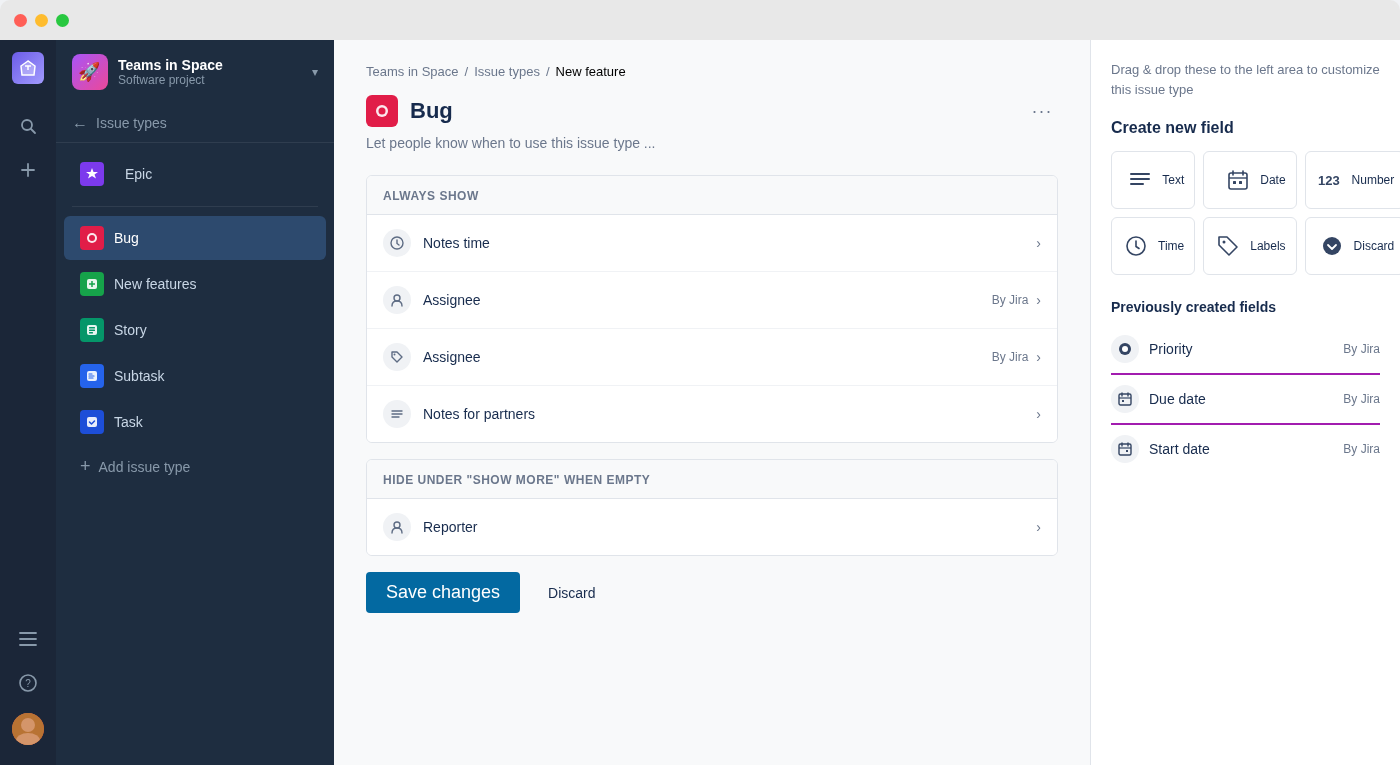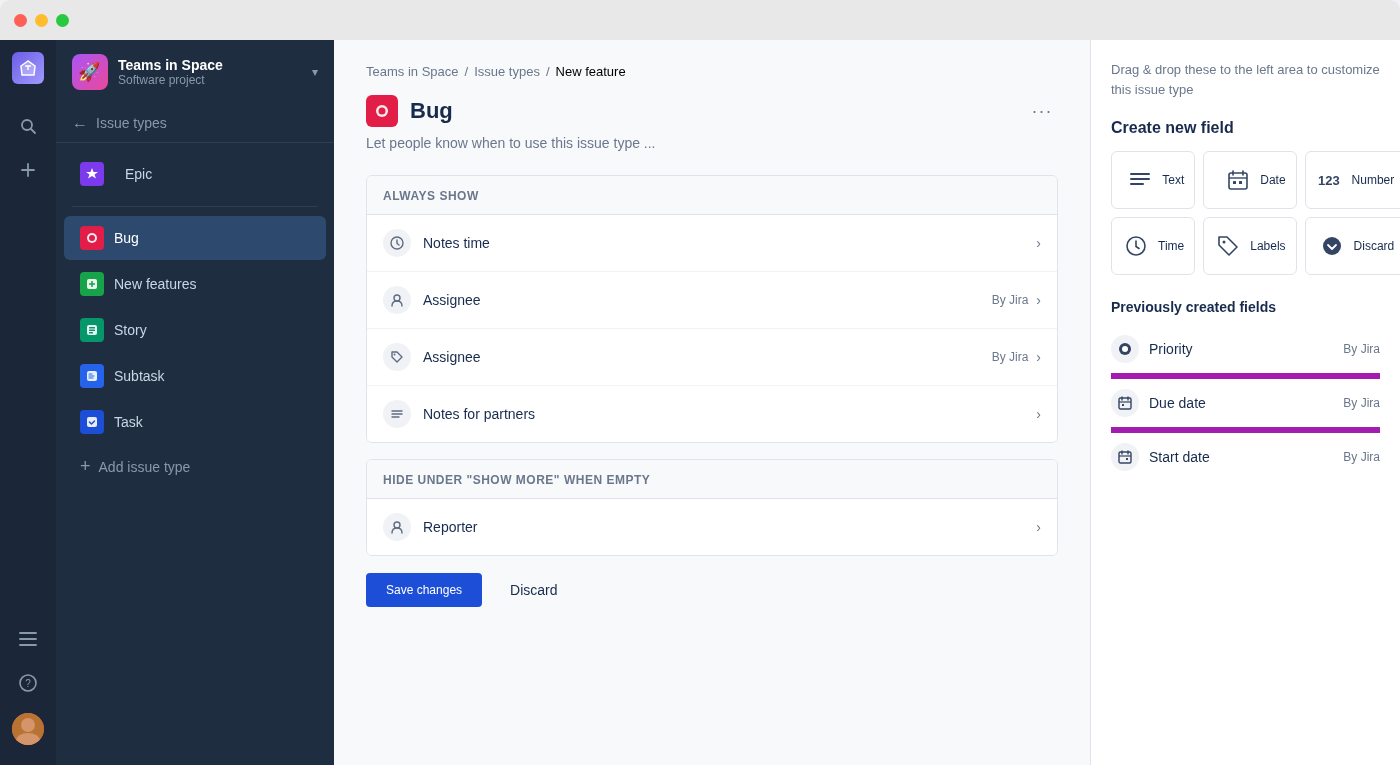--- a/index.html
+++ b/index.html
@@ -81,36 +81,36 @@
 
     .field-row { display: flex; align-items: center; padding: 14px 16px; border-bottom: 1px solid #f0f2f5; cursor: pointer; background: white; }
     .field-row:last-child { border-bottom: none; }
     .field-row-icon { width: 28px; height: 28px; border-radius: 50%; background: #f0f2f5; display: flex; align-items: center; justify-content: center; margin-right: 12px; color: #5e6c84; font-size: 13px; flex-shrink: 0; }
     .field-row-name { flex: 1; font-size: 14px; color: #172b4d; font-weight: 500; }
     .field-row-meta { font-size: 12px; color: #6b778c; margin-right: 8px; }
     .field-row-chevron { color: #6b778c; font-size: 14px; }
 
     
     .action-bar { display: flex; align-items: center; gap: 12px; margin-top: 8px; }
-    .btn-save { background: #1d4ed8; color: white; border: none; padding: 10px 20px; border-radius: 4px; font-size: 12px; font-weight: 500; cursor: pointer; }
+    .btn-save { background: #0369a1; color: white; border: none; padding: 10px 20px; border-radius: 4px; font-size: 18px; font-weight: 500; cursor: pointer; }
     .btn-discard { background: transparent; color: #172b4d; border: none; padding: 10px 16px; border-radius: 4px; font-size: 14px; cursor: pointer; }
 
     
     .right-panel { width: 310px; background: white; border-left: 1px solid #e0e4ea; padding: 20px; overflow-y: auto; flex-shrink: 0; }
     .right-panel-hint { font-size: 13px; color: #6b778c; line-height: 1.5; margin-bottom: 20px; }
 
     .panel-section-title { font-size: 16px; font-weight: 600; color: #172b4d; margin-bottom: 14px; }
 
     .field-type-grid { display: grid; grid-template-columns: 1fr 1fr 1fr; gap: 8px; margin-bottom: 24px; }
     .field-type-card { border: 1px solid #e0e4ea; border-radius: 6px; padding: 14px 10px; display: flex; align-items: center; justify-content: flex-end; gap: 8px; cursor: pointer; background: white; }
     .field-type-icon { width: 28px; height: 28px; display: flex; align-items: center; justify-content: center; color: #344563; font-size: 16px; }
     .field-type-label { font-size: 12px; color: #172b4d; font-weight: 500; text-align: center; }
 
     .prev-fields-title { font-size: 14px; font-weight: 600; color: #172b4d; margin-bottom: 10px; }
-    .prev-field-row { display: flex; align-items: center; padding: 10px 0; border-bottom: 6px solid #a21caf; cursor: pointer; }
+    .prev-field-row { display: flex; align-items: center; padding: 10px 0; border-bottom: 2px solid #a21caf; cursor: pointer; }
     .prev-field-row:last-child { border-bottom: none; }
     .prev-field-icon { width: 28px; height: 28px; border-radius: 50%; background: #f0f2f5; display: flex; align-items: center; justify-content: center; margin-right: 10px; color: #5e6c84; font-size: 12px; flex-shrink: 0; }
     .prev-field-name { flex: 1; font-size: 14px; color: #172b4d; }
     .prev-field-meta { font-size: 12px; color: #6b778c; }
   </style>
 </head>
 <body>
 
 <div class="window-chrome">
   <div class="traffic-light tl-red"></div>

